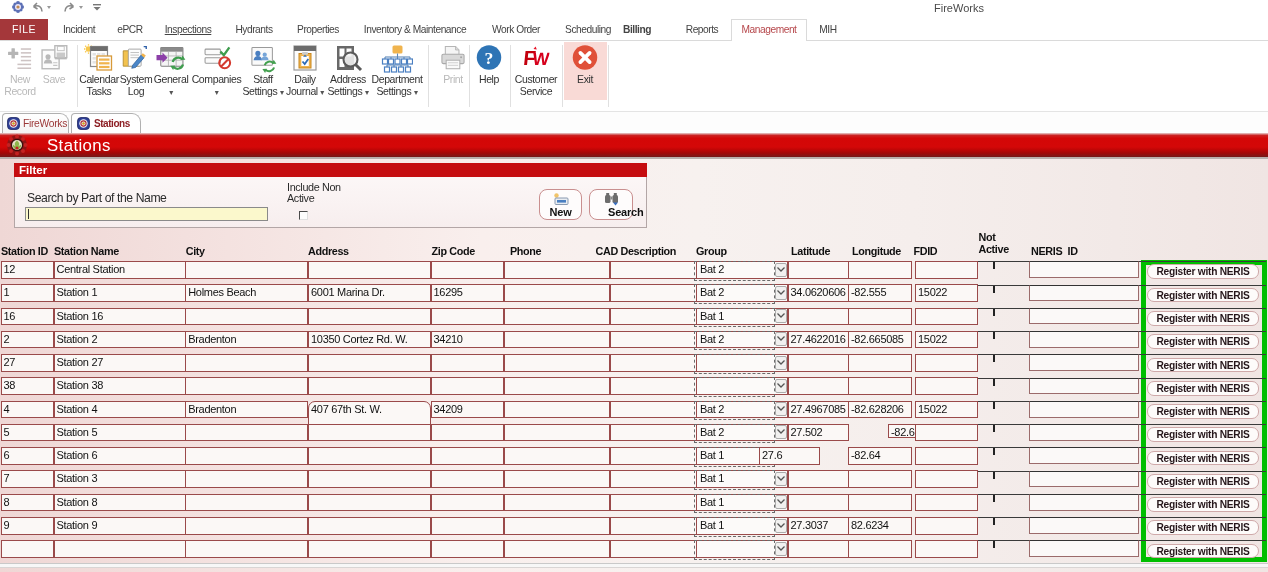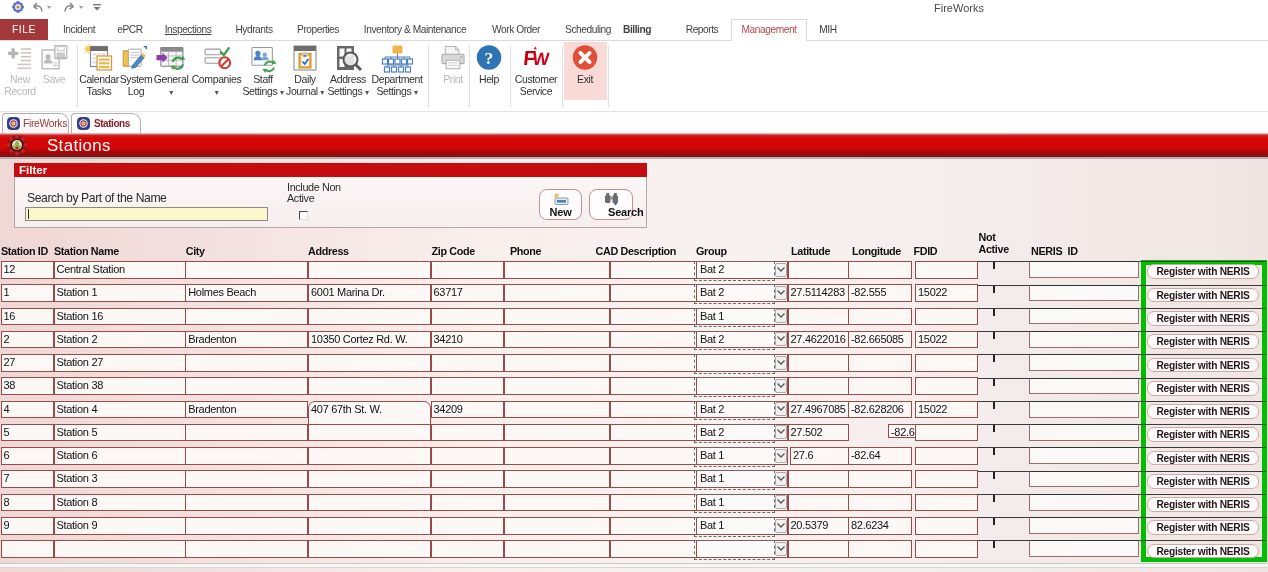--- a/index.html
+++ b/index.html
@@ -398,31 +398,31 @@
 <div class="cell num" style="left:848px;top:261.0px;width:63.5px;height:17.5px;"></div>
 <div class="cell" style="left:915px;top:261.0px;width:63px;height:17.5px;"></div>
 <div class="rowline" style="top:261.2px;"></div>
 <div class="tick" style="top:262.2px;"></div>
 <div class="nbox" style="top:261.2px;"></div>
 <div class="gbtn" style="top:264.4px;">Register with NERIS</div>
 <div class="cell" style="left:0.5px;top:284.3px;width:53px;height:17.5px;">1</div>
 <div class="cell" style="left:53.5px;top:284.3px;width:132px;height:17.5px;">Station 1</div>
 <div class="cell" style="left:185.2px;top:284.3px;width:123px;height:17.5px;">Holmes Beach</div>
 <div class="cell" style="left:308px;top:284.3px;width:123px;height:17.5px;">6001 Marina Dr.</div>
-<div class="cell" style="left:430.5px;top:284.3px;width:73.5px;height:17.5px;">63717</div>
+<div class="cell" style="left:430.5px;top:284.3px;width:73.5px;height:17.5px;">16295</div>
 <div class="cell" style="left:503.5px;top:284.3px;width:106px;height:17.5px;"></div>
 <div class="cell" style="left:609.5px;top:284.3px;width:87px;height:17.5px;"></div>
 <div class="combo" style="top:284.3px;">Bat 2</div>
 <div class="cdbtn" style="top:285.8px;">
       <svg width="8" height="5" viewBox="0 0 8 5">
         <path d="M0.5 0.5 L4 4 L7.5 0.5" fill="none" stroke="#555" stroke-width="1.3"></path>
       </svg>
     </div>
 <div class="cdash" style="top:284.3px;"></div>
-<div class="cell num" style="left:787.5px;top:284.3px;width:61px;height:17.5px;">27.5114283</div>
+<div class="cell num" style="left:787.5px;top:284.3px;width:61px;height:17.5px;">34.0620606</div>
 <div class="cell num" style="left:848px;top:284.3px;width:63.5px;height:17.5px;">-82.555</div>
 <div class="cell" style="left:915px;top:284.3px;width:63px;height:17.5px;">15022</div>
 <div class="rowline" style="top:284.5px;"></div>
 <div class="tick" style="top:285.5px;"></div>
 <div class="nbox" style="top:284.5px;"></div>
 <div class="gbtn" style="top:287.7px;">Register with NERIS</div>
 <div class="cell" style="left:0.5px;top:307.5px;width:53px;height:17.5px;">16</div>
 <div class="cell" style="left:53.5px;top:307.5px;width:132px;height:17.5px;">Station 16</div>
 <div class="cell" style="left:185.2px;top:307.5px;width:123px;height:17.5px;"></div>
 <div class="cell" style="left:308px;top:307.5px;width:123px;height:17.5px;"></div>
@@ -555,21 +555,21 @@
 <div class="cell" style="left:430.5px;top:447.2px;width:73.5px;height:17.5px;"></div>
 <div class="cell" style="left:503.5px;top:447.2px;width:106px;height:17.5px;"></div>
 <div class="cell" style="left:609.5px;top:447.2px;width:87px;height:17.5px;"></div>
 <div class="combo" style="top:447.2px;">Bat 1</div>
 <div class="cdbtn" style="top:448.7px;">
       <svg width="8" height="5" viewBox="0 0 8 5">
         <path d="M0.5 0.5 L4 4 L7.5 0.5" fill="none" stroke="#555" stroke-width="1.3"></path>
       </svg>
     </div>
 <div class="cdash" style="top:447.2px;"></div>
-<div class="cell num" style="left:790px;top:447.2px;width:61px;height:17.5px;">27.6</div>
+<div class="cell num" style="left:759px;top:447.2px;width:61px;height:17.5px;">27.6</div>
 <div class="cell num" style="left:848px;top:447.2px;width:63.5px;height:17.5px;">-82.64</div>
 <div class="cell" style="left:915px;top:447.2px;width:63px;height:17.5px;"></div>
 <div class="rowline" style="top:447.4px;"></div>
 <div class="tick" style="top:448.4px;"></div>
 <div class="nbox" style="top:447.4px;"></div>
 <div class="gbtn" style="top:450.6px;">Register with NERIS</div>
 <div class="cell" style="left:0.5px;top:470.4px;width:53px;height:17.5px;">7</div>
 <div class="cell" style="left:53.5px;top:470.4px;width:132px;height:17.5px;">Station 3</div>
 <div class="cell" style="left:185.2px;top:470.4px;width:123px;height:17.5px;"></div>
 <div class="cell" style="left:308px;top:470.4px;width:123px;height:17.5px;"></div>
@@ -618,21 +618,21 @@
 <div class="cell" style="left:430.5px;top:517.0px;width:73.5px;height:17.5px;"></div>
 <div class="cell" style="left:503.5px;top:517.0px;width:106px;height:17.5px;"></div>
 <div class="cell" style="left:609.5px;top:517.0px;width:87px;height:17.5px;"></div>
 <div class="combo" style="top:517.0px;">Bat 1</div>
 <div class="cdbtn" style="top:518.5px;">
       <svg width="8" height="5" viewBox="0 0 8 5">
         <path d="M0.5 0.5 L4 4 L7.5 0.5" fill="none" stroke="#555" stroke-width="1.3"></path>
       </svg>
     </div>
 <div class="cdash" style="top:517.0px;"></div>
-<div class="cell num" style="left:787.5px;top:517.0px;width:61px;height:17.5px;">20.5379</div>
+<div class="cell num" style="left:787.5px;top:517.0px;width:61px;height:17.5px;">27.3037</div>
 <div class="cell num" style="left:848px;top:517.0px;width:63.5px;height:17.5px;">82.6234</div>
 <div class="cell" style="left:915px;top:517.0px;width:63px;height:17.5px;"></div>
 <div class="rowline" style="top:517.2px;"></div>
 <div class="tick" style="top:518.2px;"></div>
 <div class="nbox" style="top:517.2px;"></div>
 <div class="gbtn" style="top:520.4px;">Register with NERIS</div>
 <div class="cell" style="left:0.5px;top:540.2px;width:53px;height:17.5px;"></div>
 <div class="cell" style="left:53.5px;top:540.2px;width:132px;height:17.5px;"></div>
 <div class="cell" style="left:185.2px;top:540.2px;width:123px;height:17.5px;"></div>
 <div class="cell" style="left:308px;top:540.2px;width:123px;height:17.5px;"></div>

